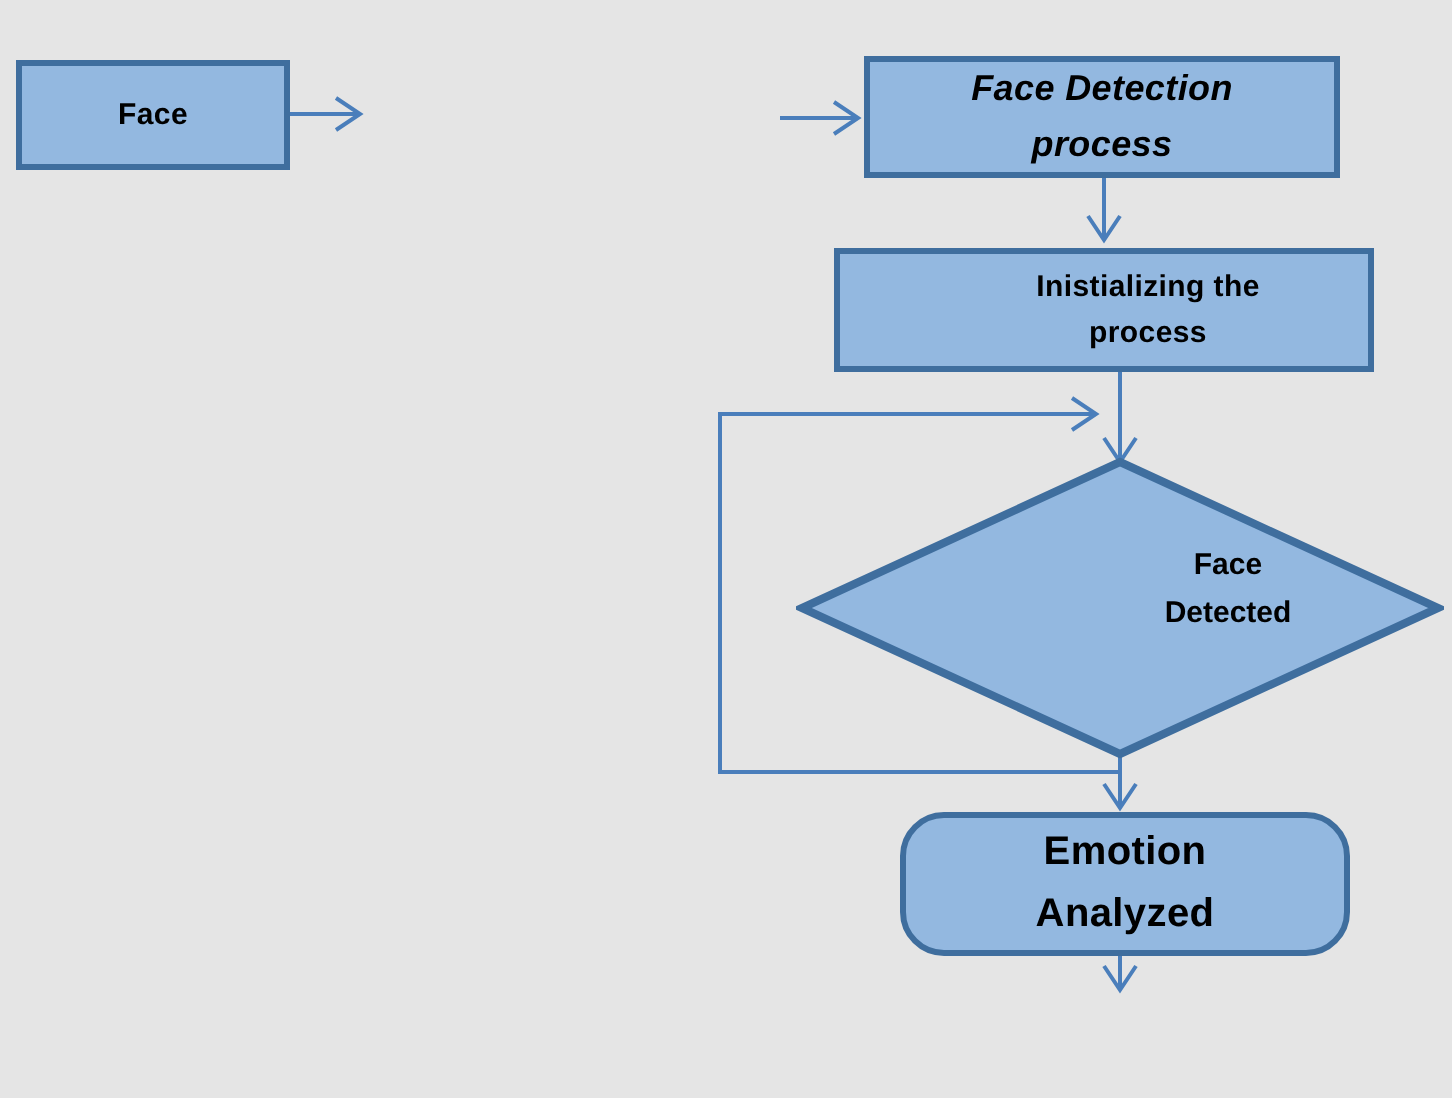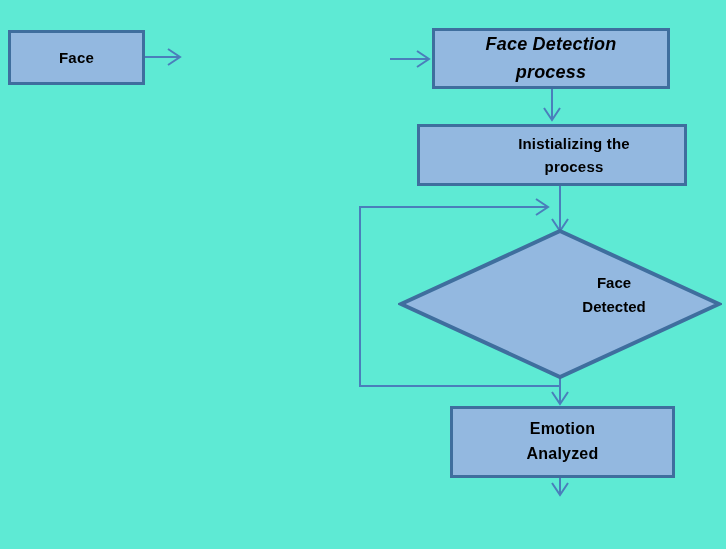--- a/index.html
+++ b/index.html
@@ -8,21 +8,21 @@
     padding: 0;
     background: #ffffff;
   }
   body {
     font-family: "Liberation Sans", sans-serif;
   }
   #canvas {
     position: relative;
     width: 726px;
     height: 549px;
-    background: #5eead4;
+    background: #e5e5e5;
     overflow: hidden;
   }
   .node {
     position: absolute;
     box-sizing: border-box;
     display: flex;
     align-items: center;
     justify-content: center;
     text-align: center;
     color: #000000;
@@ -126,19 +126,19 @@
   </div>
 
   <div class="diamond-wrap" style="left:398px; top:228px; width:324px; height:152px;">
     <svg width="324" height="152" viewBox="0 0 324 152" xmlns="http://www.w3.org/2000/svg">
       <polygon points="162,3 321,76 162,149 3,76" fill="#93b8e0" stroke="#3f6e9e" stroke-width="4" stroke-linejoin="miter"></polygon>
     </svg>
     <div class="diamond-text" style="left:104px; top:43px; width:224px; font-size:15px;">Face
 Detected</div>
   </div>
 
-  <div class="node box" style="left:450px; top:406px; width:225px; height:72px; font-size:16px;">
+  <div class="node box" style="left:450px; top:406px; width:225px; height:72px; font-size:20px;border-radius:22px;">
     <span class="label">Emotion
 Analyzed</span>
   </div>
 
 
 </div>
 
 </body></html>

